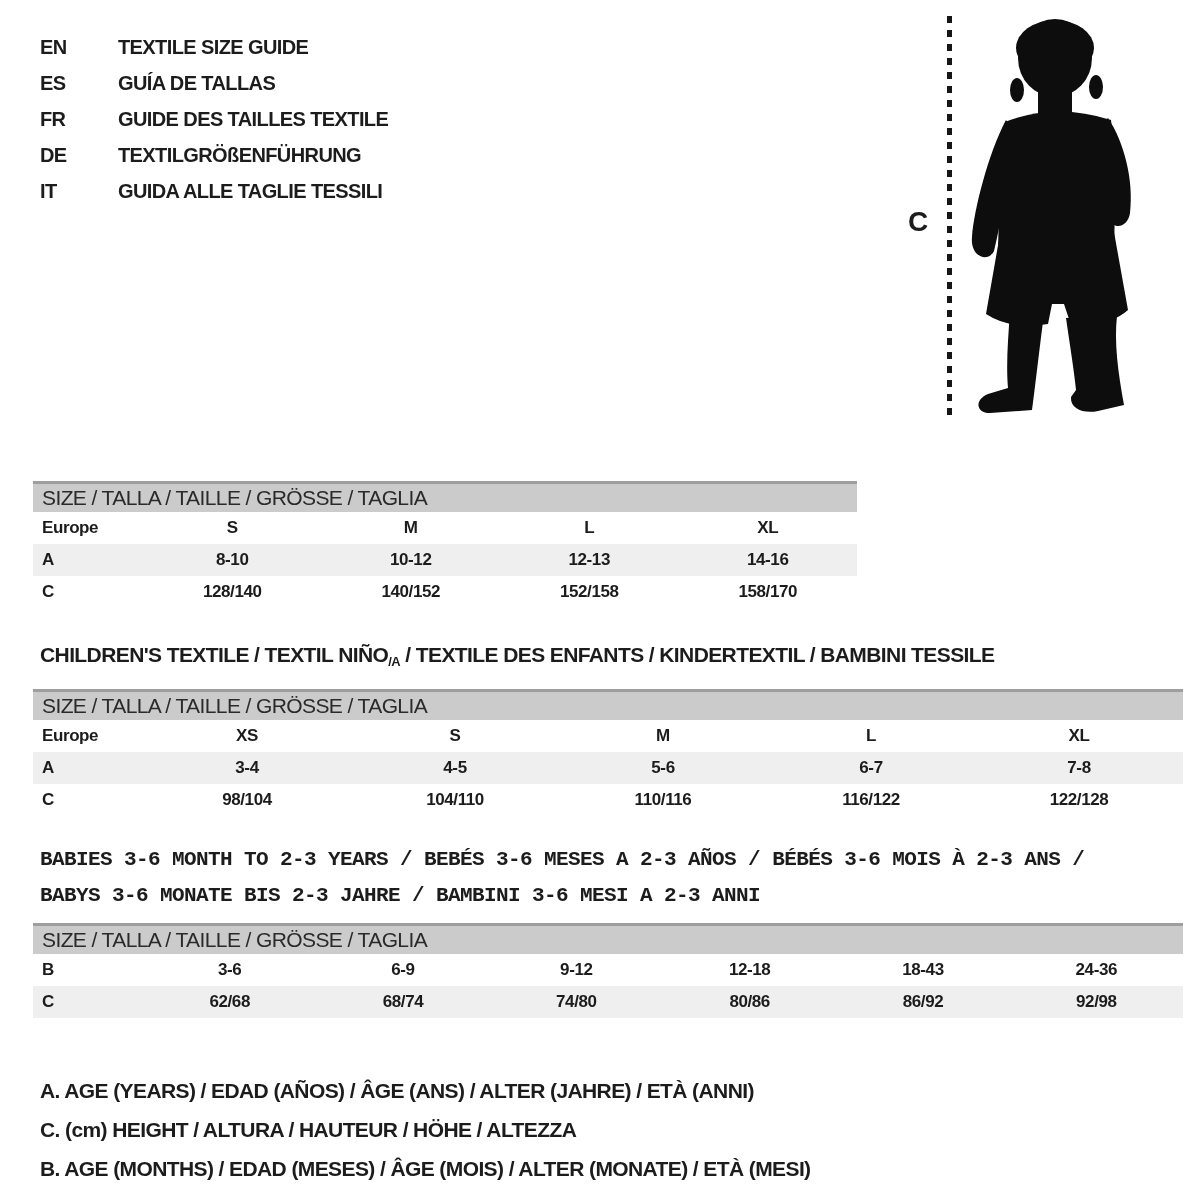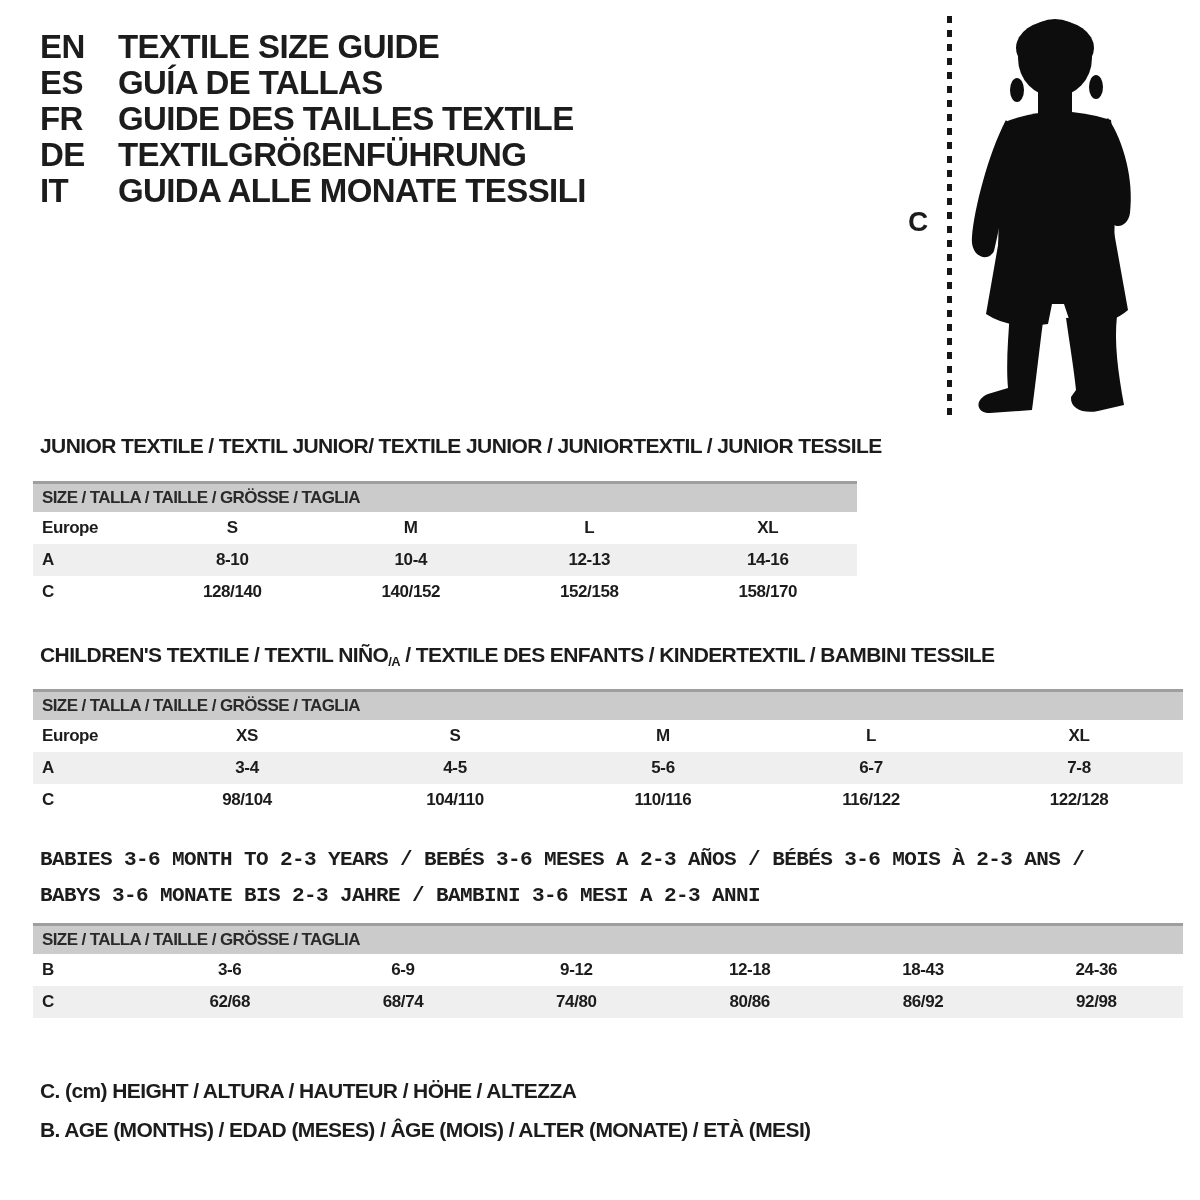--- a/index.html
+++ b/index.html
@@ -10,21 +10,21 @@
     color: #1c1c1c;
     position: relative;
     overflow: hidden;
     -webkit-font-smoothing: antialiased;
   }
   .page { position: absolute; inset: 0; }
 
   
   .lang-block { position: absolute; left: 40px; top: 29px; }
   .lang-row { display: flex; height: 36px; align-items: center;
-              font-weight: 700; font-size: 33px; letter-spacing: -0.6px; white-space: nowrap; }
+              font-weight: 700; font-size: 20px; letter-spacing: -0.6px; white-space: nowrap; }
   .lang-code { width: 78px; }
 
   
   .measure-line {
     position: absolute; left: 947px; top: 16px; width: 5px; height: 400px;
     background: repeating-linear-gradient(to bottom, #161616 0 7px, transparent 7px 14px);
   }
   .measure-label {
     position: absolute; left: 908px; top: 206px;
     font-size: 28px; font-weight: 700;
@@ -45,21 +45,21 @@
   .size-table { position: absolute; left: 33px; }
   #junior-table   { top: 481px; width: 824px; }
   #children-table { top: 689px; width: 1150px; }
   #babies-table   { top: 923px; width: 1150px; }
 
   .size-bar {
     height: 31px; background: #cbcbcb;
     border-top: 3px solid #9e9e9e;
     display: flex; align-items: center;
     padding-left: 9px; box-sizing: border-box;
-    font-weight: 700; font-size: 17px; letter-spacing: -0.6px; color: #2a2a2a;
+    font-weight: 400; font-size: 21px; letter-spacing: -0.6px; color: #2a2a2a;
     width: 100%;
   }
   .trow { display: flex; align-items: center; height: 32px; font-size: 17px; letter-spacing: -0.4px; }
   .trow.shade { background: #efefef; }
   .tlabel { width: 110px; padding-left: 9px; box-sizing: border-box; font-weight: 700; }
   .tcell { flex: 1 1 0; text-align: center; font-weight: 600; }
 
   
   .legend-block { position: absolute; left: 40px; top: 1071px; }
   .legend-line { height: 39px; display: flex; align-items: center;
@@ -82,21 +82,21 @@
     <div class="lang-row">
       <span class="lang-code">FR</span>
       <span class="lang-title">GUIDE DES TAILLES TEXTILE</span>
     </div>
     <div class="lang-row">
       <span class="lang-code">DE</span>
       <span class="lang-title">TEXTILGRÖßENFÜHRUNG</span>
     </div>
     <div class="lang-row">
       <span class="lang-code">IT</span>
-      <span class="lang-title">GUIDA ALLE MONATE TESSILI</span>
+      <span class="lang-title">GUIDA ALLE TAGLIE TESSILI</span>
     </div>
   </div>
 
   <span class="measure-label">C</span>
   <div class="measure-line"></div>
   <svg class="silhouette" viewBox="0 0 190 408" xmlns="http://www.w3.org/2000/svg" aria-hidden="true">
     <g fill="#0d0d0d">
       <ellipse cx="99" cy="44" rx="37" ry="39"></ellipse>
       <ellipse cx="99" cy="34" rx="39" ry="28"></ellipse>
       <ellipse cx="61" cy="76" rx="7" ry="12"></ellipse>
@@ -104,35 +104,34 @@
       <rect x="82" y="72" width="34" height="38"></rect>
       <path d="M49,108 Q99,88 155,106 L160,150 L158,236 L42,238 L44,150 Z"></path>
       <path d="M50,106 C32,140 18,196 16,223 C14,243 32,249 38,237 C46,206 52,156 62,122 Z"></path>
       <path d="M152,104 C168,128 178,166 174,199 C172,214 156,217 153,203 C149,176 144,148 136,120 Z"></path>
       <path d="M44,220 Q99,206 158,218 L172,296 Q152,314 114,308 L108,290 L96,290 L92,310 Q54,316 30,300 Z"></path>
       <path d="M54,298 C52,325 50,352 52,374 L32,380 C18,386 20,399 34,399 L76,396 C80,365 84,330 88,300 Z"></path>
       <path d="M110,304 C114,332 118,356 120,376 L115,383 C114,395 128,400 142,397 L168,391 C162,358 158,328 161,302 Z"></path>
     </g>
   </svg>
 
-  <div class="section-heading" id="junior-heading">JUNIOR TEXTILE / TEXTIL JUNIOR/ TEXTILE JUNIOR / JUNIORTEXTIL / JUNIOR TESSILE</div>
 
   <div class="size-table" id="junior-table">
     <div class="size-bar">SIZE / TALLA / TAILLE / GRÖSSE / TAGLIA</div>
     <div class="trow">
       <span class="tlabel">Europe</span>
       <span class="tcell">S</span>
       <span class="tcell">M</span>
       <span class="tcell">L</span>
       <span class="tcell">XL</span>
     </div>
     <div class="trow shade">
       <span class="tlabel">A</span>
       <span class="tcell">8-10</span>
-      <span class="tcell">10-4</span>
+      <span class="tcell">10-12</span>
       <span class="tcell">12-13</span>
       <span class="tcell">14-16</span>
     </div>
     <div class="trow">
       <span class="tlabel">C</span>
       <span class="tcell">128/140</span>
       <span class="tcell">140/152</span>
       <span class="tcell">152/158</span>
       <span class="tcell">158/170</span>
     </div>
@@ -191,17 +190,18 @@
       <span class="tcell">62/68</span>
       <span class="tcell">68/74</span>
       <span class="tcell">74/80</span>
       <span class="tcell">80/86</span>
       <span class="tcell">86/92</span>
       <span class="tcell">92/98</span>
     </div>
   </div>
 
   <div class="legend-block">
+    <div class="legend-line">A. AGE (YEARS) / EDAD (AÑOS) / ÂGE (ANS) / ALTER (JAHRE) / ETÀ (ANNI)</div>
     <div class="legend-line">C. (cm) HEIGHT / ALTURA / HAUTEUR / HÖHE / ALTEZZA</div>
     <div class="legend-line">B. AGE (MONTHS) / EDAD (MESES) / ÂGE (MOIS) / ALTER (MONATE) / ETÀ (MESI)</div>
   </div>
 
 </div>
 
 </body></html>

